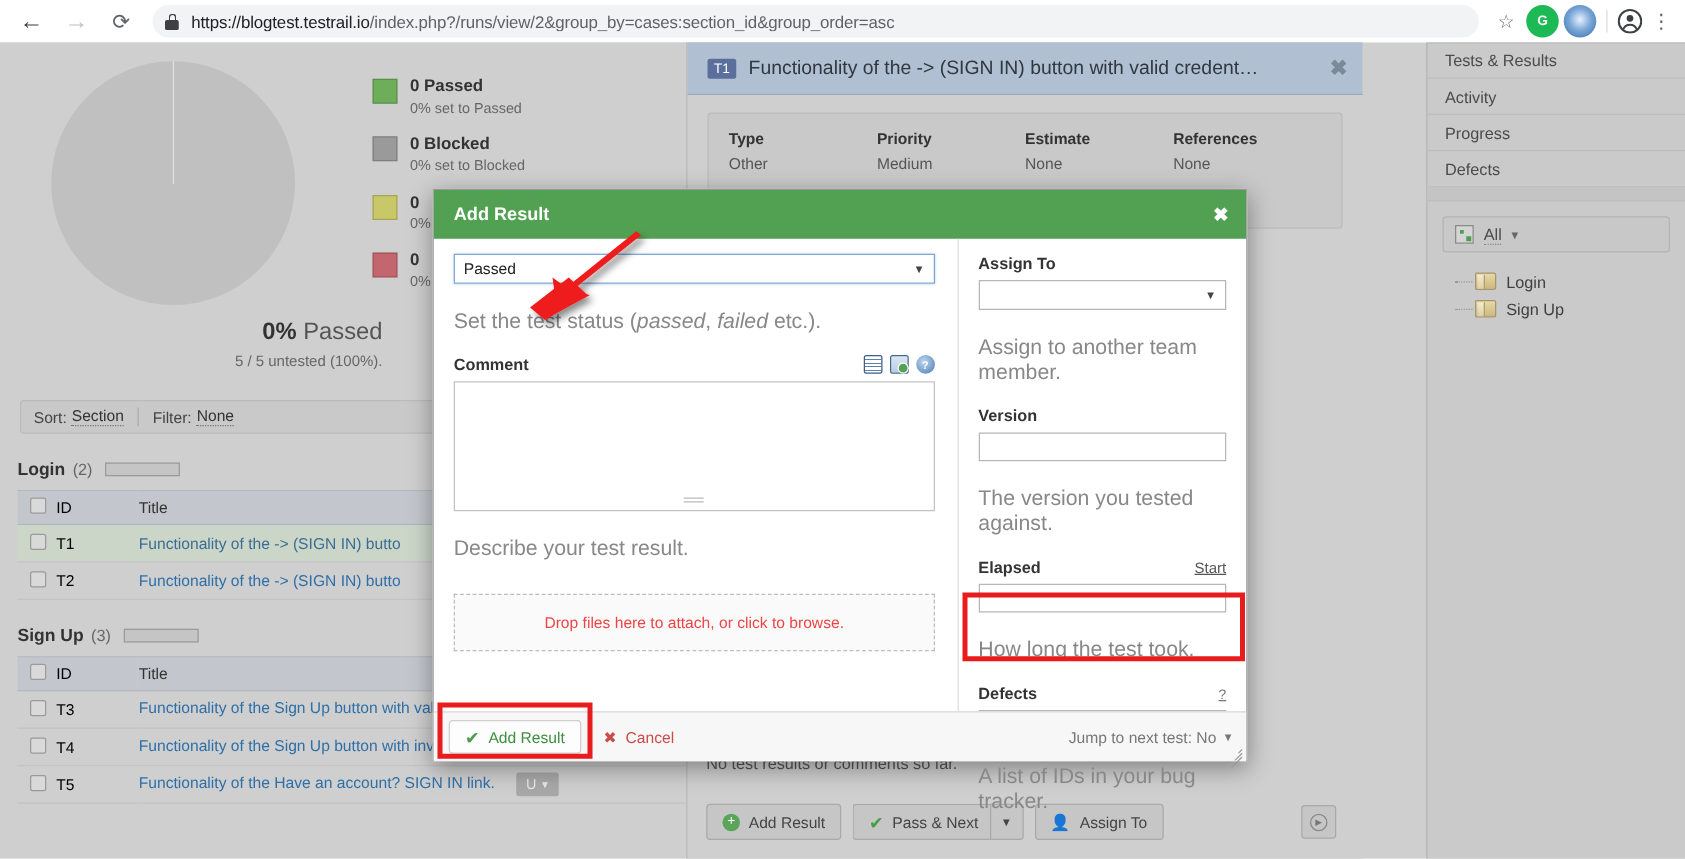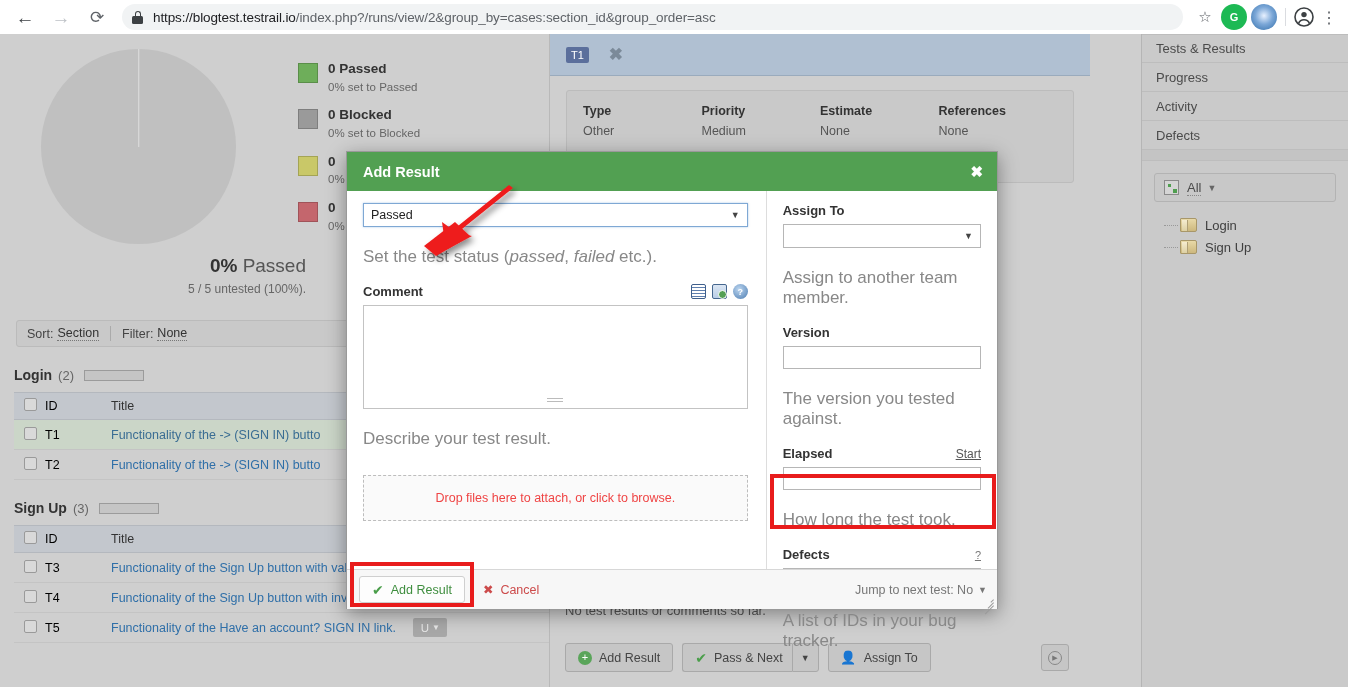--- a/index.html
+++ b/index.html
@@ -421,20 +421,21 @@
                 </span>
           </td>
         </tr>
       </tbody>
         </table>
     </div>
 
     <div class="detail-panel">
       <div class="detail-hd">
         <span class="tbadge">T1</span>
+        <span class="detail-title">Functionality of the -&gt; (SIGN IN) button with valid credent…</span>
         <span class="detail-close">✖</span>
       </div>
       <div class="meta-card">
         <div class="meta-row">
           <div class="meta-cell">
             <div class="meta-k">Type</div>
             <div class="meta-v">Other</div>
           </div>
           <div class="meta-cell">
             <div class="meta-k">Priority</div>
@@ -473,22 +474,22 @@
         <span class="ico-person">👤</span>
         <span>Assign To</span>
       </div>
     </div>
     <div class="play-btn">
       <span class="play-in">▶</span>
     </div>
 
     <div class="rsidebar">
       <div class="rs-item first">Tests &amp; Results</div>
+      <div class="rs-item">Activity</div>
       <div class="rs-item">Progress</div>
-      <div class="rs-item">Activity</div>
       <div class="rs-item">Defects</div>
       <div class="rs-gap"></div>
       <div class="filter-box">
         <span class="tree-ico"></span>
         <span class="filter-lbl">All</span>
         <span class="filter-car">▼</span>
       </div>
       <div class="tree">
         <div class="tree-row">
           <span class="tree-dash"></span>

